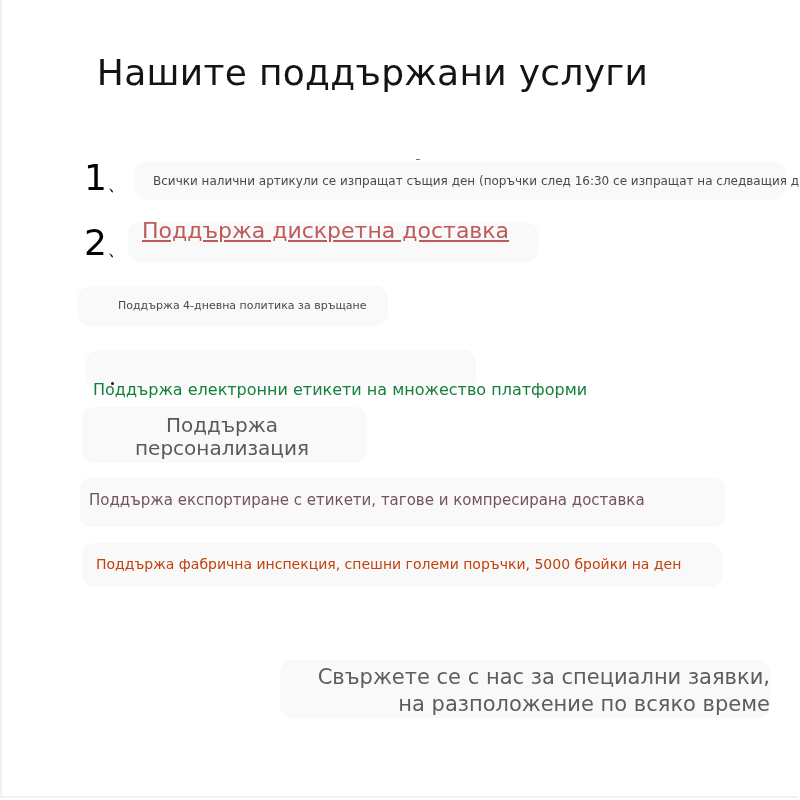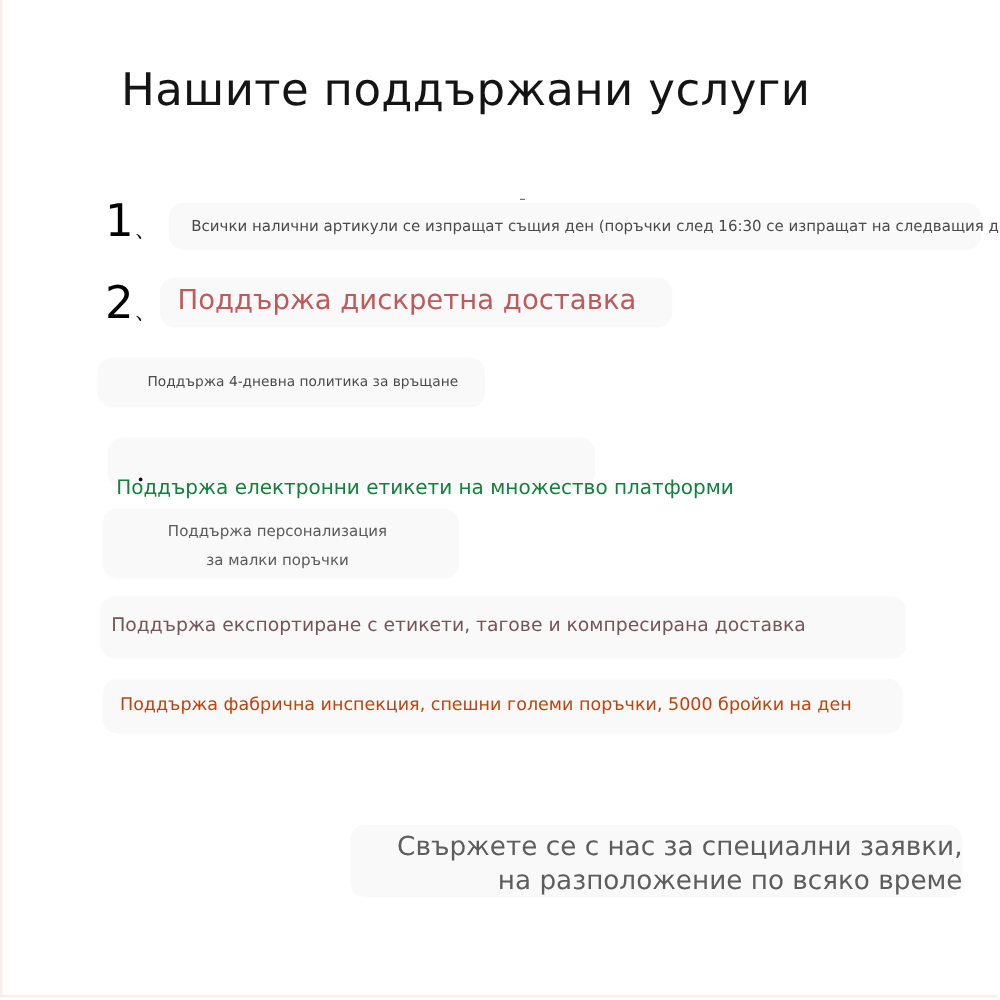--- a/index.html
+++ b/index.html
@@ -19,24 +19,24 @@
     }
     .pill {
       position: absolute; background: #f9f9f9; border-radius: 12px;
     }
     .num {
       position: absolute; font-size: 36px; color: #000; line-height: 1;
     }
     .num .mark { font-size: 20px; }
     .txt { position: absolute; white-space: nowrap; }
     .t1 { left: 153px; top: 174px; font-size: 12px; color: #4a4a4a; }
-    .t2 { left: 142px; top: 228px; font-size: 22px; color: #c05a5a; }
+    .t2 { left: 142px; top: 218px; font-size: 22px; color: #c05a5a; text-decoration: underline; }
     .t3 { left: 118px; top: 299px; font-size: 11px; color: #4a4a4a; }
     .t4 { left: 93px; top: 363px; font-size: 16px; color: #15803d; margin-top: 17px; }
-    .t5 { left: 90px; top: 414px; font-size: 12px; color: #5a5a5a; text-align: center; line-height: 23px; white-space: normal; width: 264px; }
+    .t5 { left: 90px; top: 414px; font-size: 20px; color: #5a5a5a; text-align: center; line-height: 23px; white-space: normal; width: 264px; }
     .t6 { left: 89px; top: 491px; font-size: 15px; color: #74545a; }
     .t7 { left: 96px; top: 556px; font-size: 14px; color: #c2410c; }
     .t8 { left: 280px; top: 664px; width: 490px; font-size: 21px; color: #5d5d5d; text-align: right; line-height: 27px; white-space: normal; }
     .dot { position: absolute; left: 111px; top: 382px; width: 3px; height: 3px; background: #111; border-radius: 50%; }
     .tick { position: absolute; left: 416px; top: 159px; width: 4px; height: 1px; background: #777; }
   </style>
 </head>
 <body>
 
 <div class="frame"></div>
@@ -55,21 +55,20 @@
 <div class="pill" style="left:78px;top:286px;width:310px;height:40px;"></div>
 <div class="txt t3">Поддържа 4-дневна политика за връщане</div>
 
 <div class="pill" style="left:86px;top:350px;width:390px;height:40px;"></div>
 <div class="txt t4">Поддържа електронни етикети на множество платформи</div>
 <div class="dot"></div>
 
 <div class="pill" style="left:82px;top:407px;width:285px;height:56px;"></div>
 <div class="txt t5">
   <div>Поддържа персонализация</div>
-  <div>за малки поръчки</div>
 </div>
 
 <div class="pill" style="left:80px;top:477px;width:645px;height:50px;"></div>
 <div class="txt t6">Поддържа експортиране с етикети, тагове и компресирана доставка</div>
 
 <div class="pill" style="left:82px;top:543px;width:640px;height:44px;"></div>
 <div class="txt t7">Поддържа фабрична инспекция, спешни големи поръчки, 5000 бройки на ден</div>
 
 <div class="pill" style="left:280px;top:660px;width:490px;height:58px;"></div>
 <div class="txt t8">

